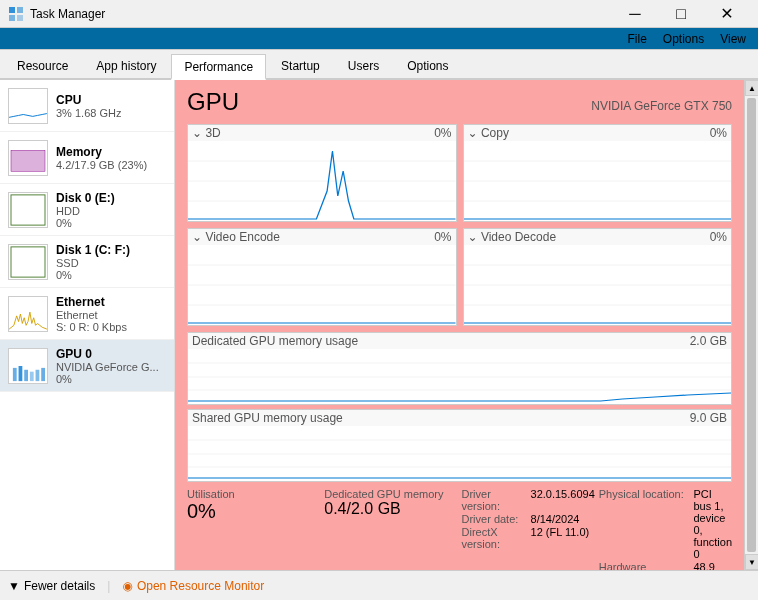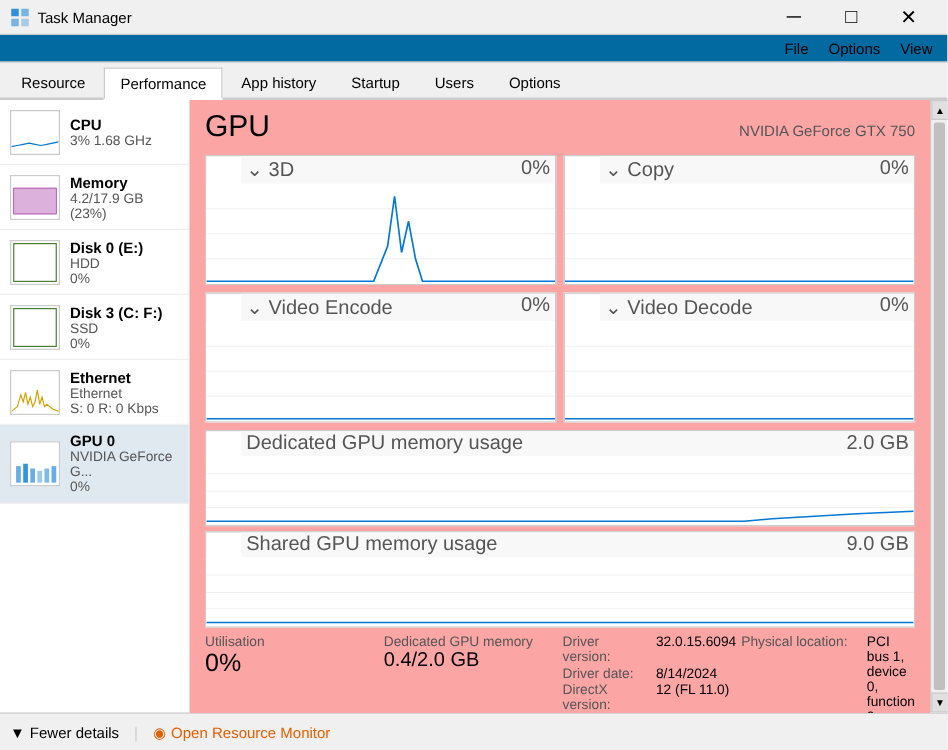--- a/index.html
+++ b/index.html
@@ -39,21 +39,21 @@
     }
     .tab.active {
       background: #fff; border-color: #ccc; border-bottom: 2px solid #fff;
       margin-bottom: -2px; font-weight: normal;
     }
 
     .main-content { display: flex; height: calc(600px - 28px - 22px - 30px - 30px); background: #fff; }
 
     
     .sidebar {
-      width: 152px; border-right: 1px solid #ddd; overflow-y: auto; background: #fff;
+      width: 175px; border-right: 1px solid #ddd; overflow-y: auto; background: #fff;
       flex-shrink: 0;
     }
     .sidebar-item {
       padding: 6px 8px; cursor: pointer; border-bottom: 1px solid #f0f0f0;
       display: flex; align-items: center; gap: 8px; min-height: 52px;
     }
     .sidebar-item.active { background: #e0e8f0; }
     .sidebar-mini-graph {
       width: 40px; height: 36px; border: 1px solid #ccc; flex-shrink: 0;
       background: #fff; position: relative; overflow: hidden;
@@ -67,21 +67,21 @@
     svg.mini { width: 100%; height: 100%; }
 
     
     .right-panel { flex: 1; padding: 8px 12px; overflow-y: auto; background: #fca5a5; }
     .gpu-header { display: flex; justify-content: space-between; align-items: baseline; margin-bottom: 8px; }
     .gpu-title { font-size: 24px; font-weight: 300; color: #000; }
     .gpu-model { font-size: 12px; color: #555; }
 
     .graphs-grid { display: grid; grid-template-columns: 1fr 1fr; gap: 6px; margin-bottom: 6px; }
     .graph-container { border: 1px solid #ccc; background: #fff; }
-    .graph-header { display: flex; justify-content: space-between; padding: 1px 4px; font-size: 16px; color: #555; background: #f8f8f8; margin-left: 28px; }
+    .graph-header { display: flex; justify-content: space-between; padding: 1px 4px; font-size: 12px; color: #555; background: #f8f8f8; }
     .graph-area { height: 80px; background: #fff; position: relative; overflow: hidden; }
     .graph-area svg { width: 100%; height: 100%; }
 
     .graph-full { border: 1px solid #ccc; background: #fff; margin-bottom: 4px; }
     .graph-full .graph-area { height: 55px; }
 
     
     .grid-line { stroke: #e8e8e8; stroke-width: 0.5; }
 
     
@@ -122,22 +122,22 @@
 </div>
 
 <div class="menu-bar">
   <span class="menu-item">File</span>
   <span class="menu-item">Options</span>
   <span class="menu-item">View</span>
 </div>
 
 <div class="tab-bar">
   <div class="tab">Resource</div>
+  <div class="tab">App history</div>
   <div class="tab active">Performance</div>
-  <div class="tab">App history</div>
   <div class="tab">Startup</div>
   <div class="tab">Users</div>
   <div class="tab">Options</div>
 </div>
 
 <div class="main-content">
 
   <div class="sidebar">
 
     <div class="sidebar-item">
@@ -179,21 +179,21 @@
       </div>
     </div>
 
     <div class="sidebar-item">
       <div class="sidebar-mini-graph">
         <svg class="mini" viewBox="0 0 40 36">
           <rect x="2" y="2" width="36" height="32" fill="none" stroke="#4a7c2f" stroke-width="1"></rect>
         </svg>
       </div>
       <div class="sidebar-item-info">
-        <div class="sidebar-item-name">Disk 3 (C: F:)</div>
+        <div class="sidebar-item-name">Disk 1 (C: F:)</div>
         <div class="sidebar-item-sub">SSD</div>
         <div class="sidebar-item-pct">0%</div>
       </div>
     </div>
 
     <div class="sidebar-item">
       <div class="sidebar-mini-graph">
         <svg class="mini" viewBox="0 0 40 36">
           <polyline points="0,34 5,30 8,20 10,26 12,18 14,28 16,22 18,30 20,26 22,16 24,28 26,22 28,30 30,28 35,32 40,34" fill="none" stroke="#d4a000" stroke-width="1"></polyline>
         </svg>

